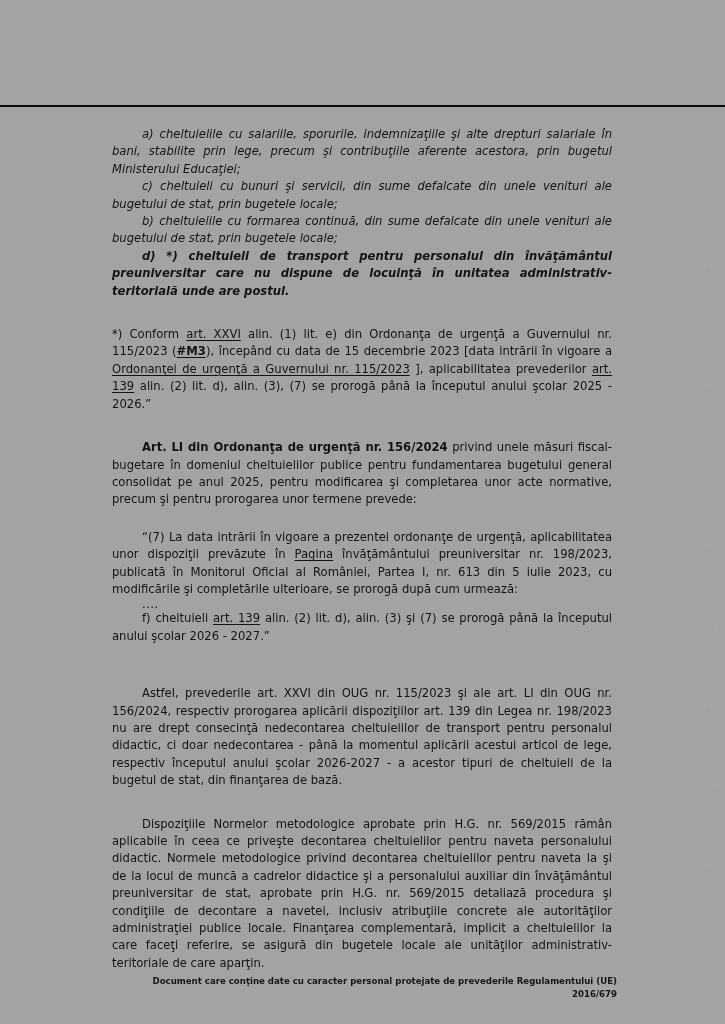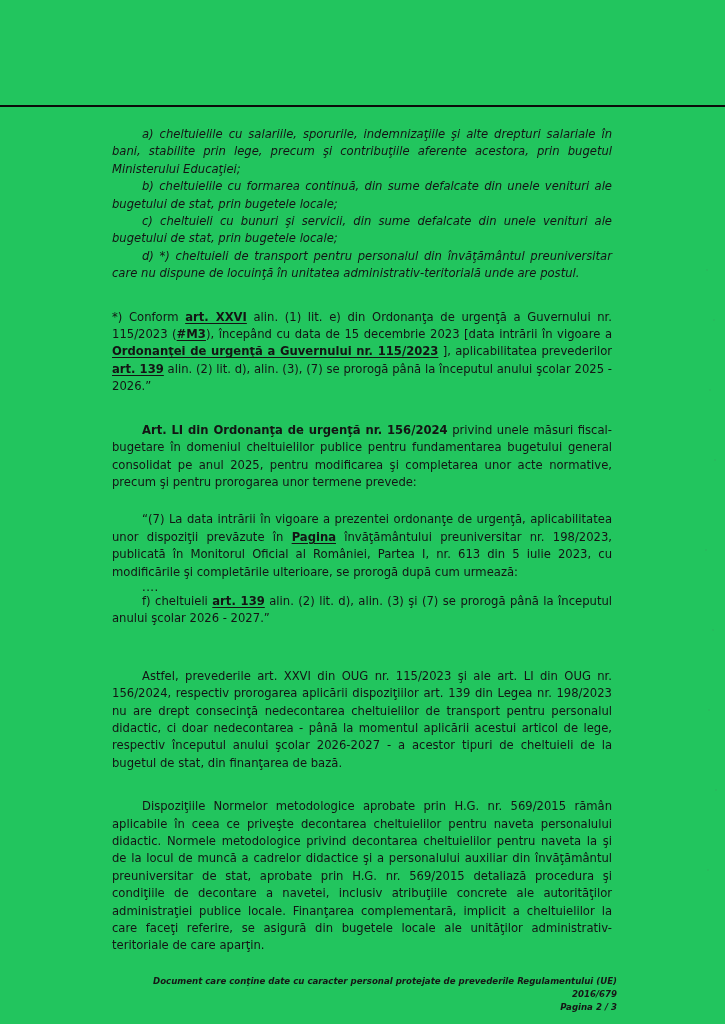--- a/index.html
+++ b/index.html
@@ -12,21 +12,21 @@
     height: 1024px;
     position: relative;
     font-family: "DejaVu Sans", "Liberation Sans", sans-serif;
     color: #111111;
     overflow: hidden;
   }
 
   .page {
     position: absolute;
     inset: 0;
-    background: #22c55e;
+    background: #a3a3a3;
   }
 
   
   .top-rule {
     position: absolute;
     top: 105px;
     left: 0;
     width: 725px;
     height: 2px;
     background: #0b0b0b;
@@ -46,33 +46,32 @@
     text-align: justify;
     text-justify: inter-word;
     color: #141414;
     -webkit-font-smoothing: none;
   }
 
   .indent { text-indent: 30px; }
 
   .italic-bold {
     font-style: italic;
-    font-weight: normal;
+    font-weight: bold;
   }
   .italic {
     font-style: italic;
   }
   .gap-md { height: 14px; }
   .gap-lg { height: 20px; }
   .gap-xl { height: 26px; }
 
   .u {
     text-decoration: underline;
     text-underline-offset: 2px;
-    font-weight: bold;
   }
   .b { font-weight: bold; }
 
   .dots {
     display: block;
     text-indent: 30px;
     font-size: 11.6px;
     line-height: 12px;
     letter-spacing: 0.5px;
   }
@@ -80,21 +79,20 @@
   .footer {
     position: absolute;
     left: 112px;
     width: 505px;
     top: 975px;
     font-size: 8.6px;
     line-height: 13px;
     font-weight: bold;
     color: #161616;
     text-align: right;
-    font-style: italic;
   }
   .footer .line1 { display: block; }
   .footer .line2 { display: block; }
 
   
   .speckle {
     position: absolute;
     top: 250px;
     right: 4px;
     width: 20px;
@@ -118,22 +116,22 @@
 
 <div class="page">
 
   <div class="top-rule"></div>
 
   <div class="speckle"></div>
 
   <div class="content">
 
     <p class="italic indent">a) cheltuielile cu salariile, sporurile, indemnizaţiile şi alte drepturi salariale în bani, stabilite prin lege, precum şi contribuţiile aferente acestora, prin bugetul Ministerului Educaţiei;</p>
+    <p class="italic indent">c) cheltuieli cu bunuri şi servicii, din sume defalcate din unele venituri ale bugetului de stat, prin bugetele locale;</p>
     <p class="italic indent">b) cheltuielile cu formarea continuă, din sume defalcate din unele venituri ale bugetului de stat, prin bugetele locale;</p>
-    <p class="italic indent">c) cheltuieli cu bunuri şi servicii, din sume defalcate din unele venituri ale bugetului de stat, prin bugetele locale;</p>
     <p class="italic-bold indent">d)  *) cheltuieli  de  transport  pentru  personalul  din  învăţământul preuniversitar care nu dispune de locuinţă în unitatea administrativ-teritorială unde are postul.</p>
 
     <div class="gap-xl"></div>
 
     <p><span>*) Conform </span><span class="u">art. XXVI</span><span> alin. (1) lit. e) din Ordonanţa de urgenţă a Guvernului nr. 115/2023 (</span><span class="u b">#M3</span><span>), începând cu data de 15 decembrie 2023 [data intrării în vigoare a </span><span class="u">Ordonanţei de urgenţă a Guvernului nr. 115/2023</span><span> ], aplicabilitatea prevederilor </span><span class="u">art. 139</span><span> alin. (2) lit. d), alin. (3), (7) se prorogă până la începutul anului şcolar 2025 - 2026.”</span></p>
 
     <div class="gap-xl"></div>
 
     <p class="indent"><span class="b">Art. LI din Ordonanţa de urgenţă nr. 156/2024</span><span> privind unele măsuri fiscal-bugetare în domeniul cheltuielilor publice pentru fundamentarea bugetului general consolidat pe anul 2025, pentru modificarea şi completarea unor acte normative, precum şi pentru prorogarea unor termene prevede:</span></p>
 
@@ -151,16 +149,15 @@
     <p class="indent">Astfel, prevederile art. XXVI din OUG nr. 115/2023  şi ale art. LI din OUG nr. 156/2024, respectiv prorogarea aplicării dispoziţiilor art. 139 din Legea nr. 198/2023 nu are drept consecinţă nedecontarea cheltuielilor de transport pentru personalul didactic, ci doar nedecontarea - până la momentul aplicării acestui articol de lege, respectiv începutul anului şcolar 2026-2027 - a acestor tipuri de cheltuieli de la bugetul de stat, din finanţarea de bază.</p>
 
     <div class="gap-xl"></div>
 
     <p class="indent">Dispoziţiile Normelor metodologice aprobate prin H.G. nr. 569/2015 rămân aplicabile în ceea ce priveşte decontarea cheltuielilor pentru naveta personalului didactic. Normele metodologice privind decontarea cheltuielilor pentru naveta la şi de la locul de muncă a cadrelor didactice şi a personalului auxiliar din învăţământul preuniversitar de stat, aprobate prin H.G. nr. 569/2015 detaliază procedura şi condiţiile de decontare a navetei, inclusiv atribuţiile concrete ale autorităţilor administraţiei publice locale. Finanţarea complementară, implicit a cheltuielilor la care faceţi referire, se asigură din bugetele locale ale unităţilor administrativ-teritoriale de care aparţin.</p>
 
   </div>
 
   <div class="footer">
     <span class="line1">Document care conţine date cu caracter personal protejate de prevederile Regulamentului (UE) 2016/679</span>
-    <span class="line2">Pagina 2 / 3</span>
   </div>
 
 </div>
 
 </body></html>

